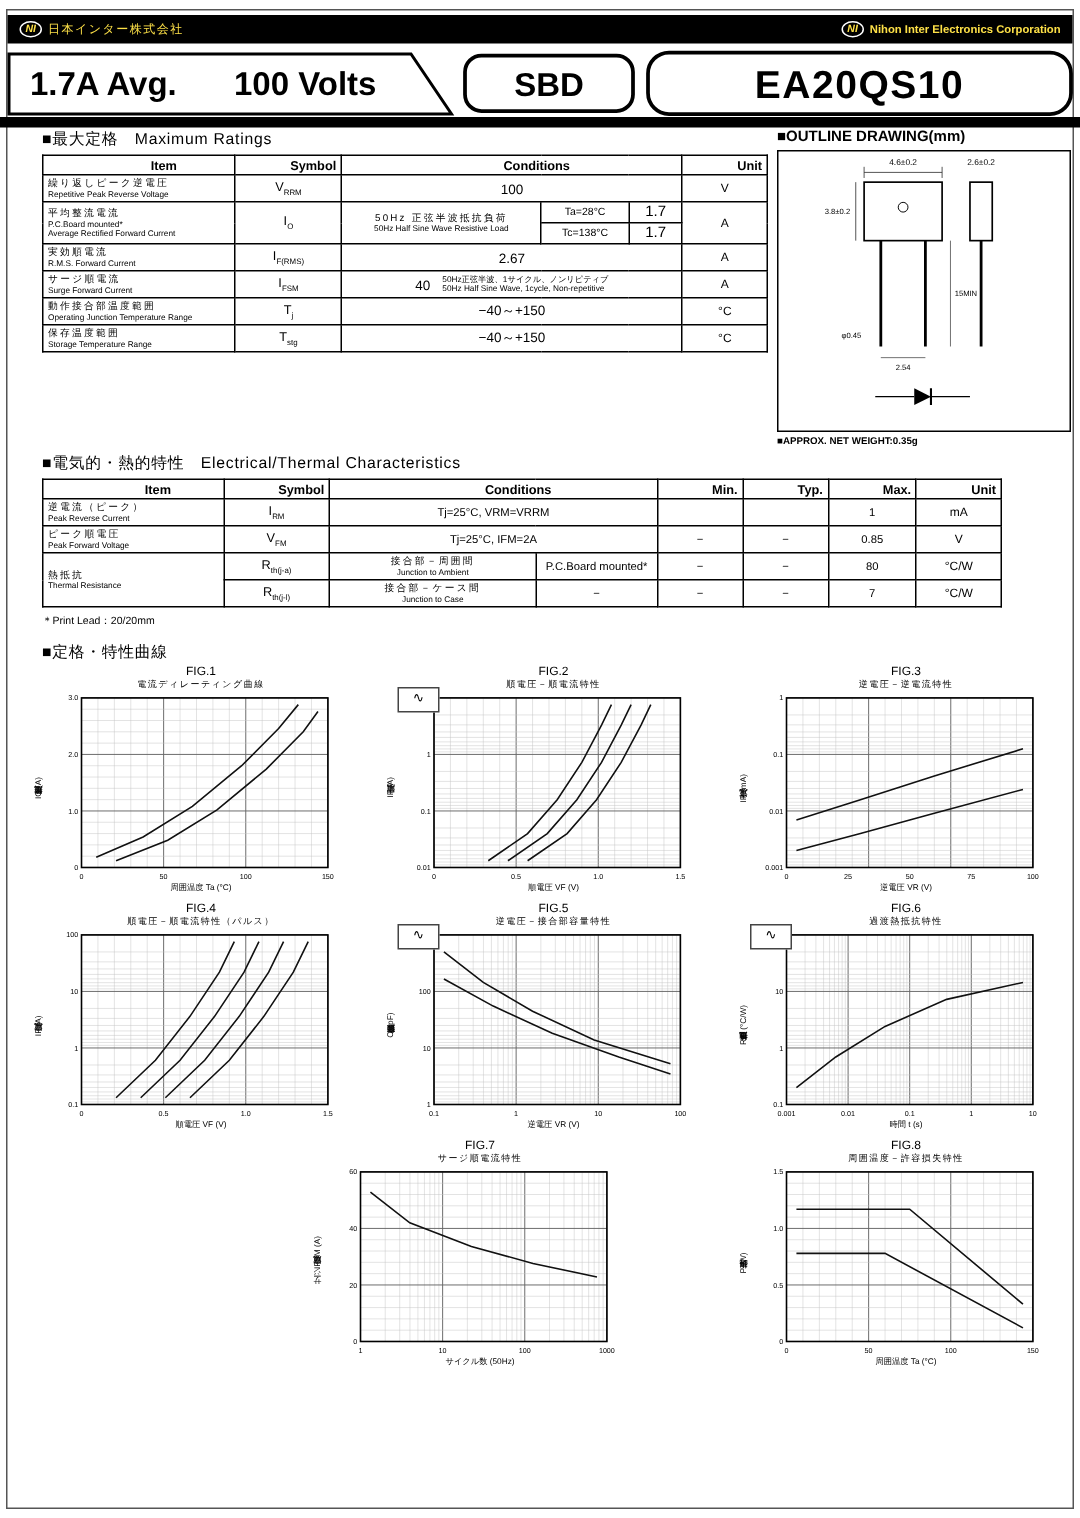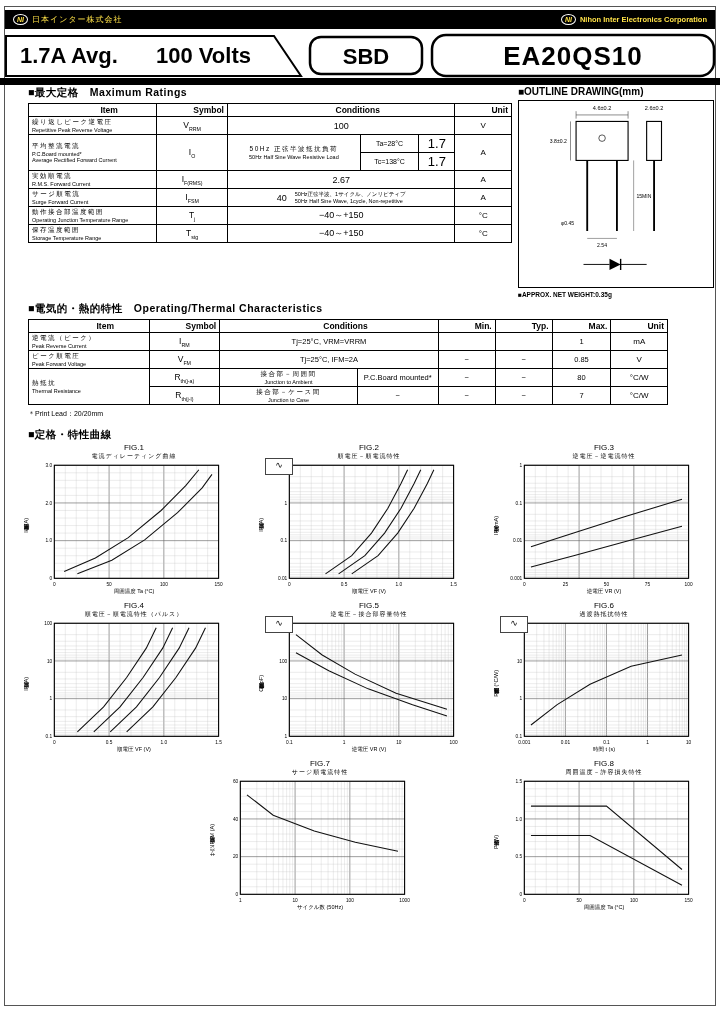--- a/index.html
+++ b/index.html
@@ -14,38 +14,38 @@
           padding:1px 3px;line-height:1;}
   .brand-jp{font-size:8px;letter-spacing:1px;}
   .brand-en{font-size:7.5px;font-weight:bold;}
   
   .titlebar{position:absolute;left:4px;top:33px;width:712px;height:45px;}
   .titlebar text{font-family:"Liberation Sans",sans-serif;font-weight:bold;fill:#000;}
   .t-big{font-size:22px;}
   .t-part{font-size:26px;letter-spacing:1px;}
   .divider{position:absolute;left:0;right:0;top:78px;height:7px;background:#000;}
   
-  .sec{font-weight:bold;font-size:10.5px;letter-spacing:0.5px;}
+  .sec{font-weight:normal;font-size:10.5px;letter-spacing:0.5px;}
   .maxr{position:absolute;left:28px;top:86px;width:488px;}
   .elec{position:absolute;left:28px;top:302px;width:662px;}
   .curvt{position:absolute;left:28px;top:428px;}
   table{border-collapse:collapse;background:#fff;}
   td,th{border:1px solid #000;padding:1px 3px;vertical-align:middle;}
   .mr{width:484px;margin-top:3px;}
   .et{width:640px;margin-top:3px;}
   th{font-size:8.5px;font-weight:bold;text-align:center;padding-left:36px;}
   .jp{display:block;font-size:6.5px;letter-spacing:1.5px;}
   .en{display:block;font-size:5.5px;letter-spacing:0;}
   .itemcell{text-align:left;}
   .sym{font-size:8.5px;text-align:center;white-space:nowrap;}
   sub{font-size:62%;}
   .val{font-size:9px;text-align:center;}
   .unit{font-size:8px;text-align:center;}
   .sub{font-size:7px;text-align:center;}
-  .subv{font-size:13px;text-align:center;}
+  .subv{font-size:10px;text-align:center;}
   .condcell{text-align:center;}
   .condflex{display:flex;align-items:center;justify-content:center;gap:8px;}
   .bigval{font-size:9px;}
   .mm{font-size:7.5px;text-align:center;}
   .note{font-size:7px;margin-top:4px;}
   
   .outline{position:absolute;left:518px;top:86px;width:196px;}
   .otitle{font-size:10px;font-weight:bold;}
   .obox{border:1px solid #000;margin-top:3px;height:186px;background:#fff;}
   .obox svg{width:100%;height:182px;display:block;}
@@ -216,21 +216,21 @@
           <polygon points="86,170 86,182 98,176" fill="#000"></polygon>
           <line x1="98" y1="170" x2="98" y2="182" stroke="#000" stroke-width="1.5"></line>
           <line x1="98" y1="176" x2="126" y2="176" stroke="#000" stroke-width="1"></line>
         </g>
       </svg>
     </div>
     <div class="weight">■APPROX. NET WEIGHT:0.35g</div>
   </div>
 
   <div class="elec">
-    <div class="sec">■電気的・熱的特性　Operating/Thermal Characteristics</div>
+    <div class="sec">■電気的・熱的特性　Electrical/Thermal Characteristics</div>
     <table class="et">
       <colgroup>
           <col style="width:140px">
           <col style="width:58px">
           <col style="width:168px">
           <col style="width:92px">
           <col style="width:44px">
           <col style="width:44px">
           <col style="width:46px">
           <col style="width:48px">

